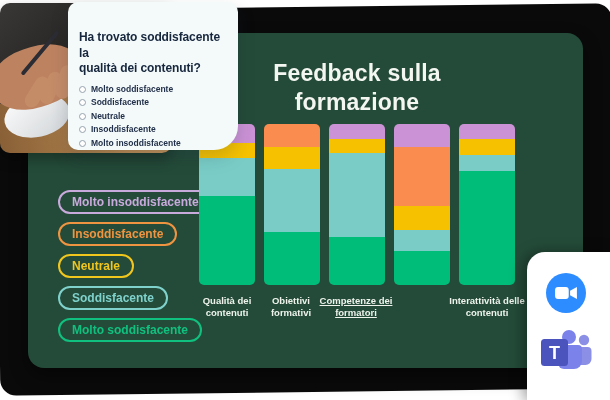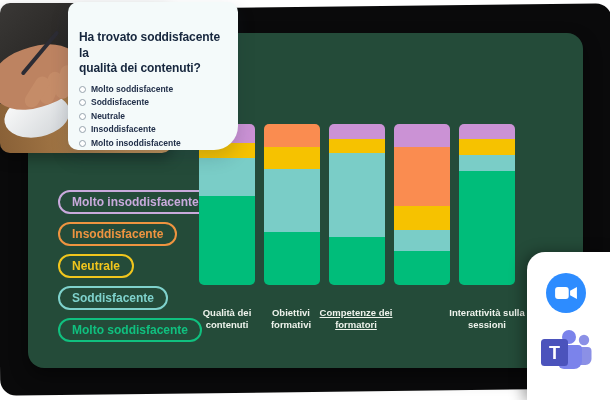--- a/index.html
+++ b/index.html
@@ -19,21 +19,21 @@
   
   .legend{position:absolute;left:30px;top:157px;display:flex;flex-direction:column;align-items:flex-start;}
   .pill{border:2px solid #fff;border-radius:14px;padding:3px 12px;margin-bottom:8px;
     font-size:12px;font-weight:bold;line-height:14px;white-space:nowrap;background:transparent;}
 
   
   .bars{position:absolute;left:171px;top:91px;height:161px;display:flex;gap:9px;align-items:flex-end;}
   .bar{width:56px;height:100%;display:flex;flex-direction:column-reverse;border-radius:5px;overflow:hidden;}
   .seg{width:100%;flex:none;}
 
-  .cat-labels{position:absolute;left:0;top:274px;width:100%;height:40px;padding-left:44px;}
+  .cat-labels{position:absolute;left:0;top:262px;width:100%;height:40px;padding-left:44px;}
   .cat-label{position:absolute;top:0;width:76px;text-align:center;color:#eef3ec;
     font-size:9.5px;font-weight:bold;line-height:1.3;}
 
   
   .photo{position:absolute;left:0;top:3px;width:172px;height:150px;border-radius:10px;overflow:hidden;
     background:linear-gradient(135deg,#3a3836 0%,#23211f 45%,#141312 100%);box-shadow:0 6px 14px rgba(0,0,0,.3);}
   .ph-desk{position:absolute;left:-30px;bottom:-46px;width:260px;height:112px;
     background:linear-gradient(90deg,#7d5630,#b98a52 60%,#caa068);transform:rotate(-10deg);}
   .ph-mouse{position:absolute;left:4px;top:92px;width:66px;height:42px;border-radius:50%;
     background:linear-gradient(145deg,#fdfdfd,#cfd3d6);transform:rotate(-12deg);}
@@ -63,20 +63,22 @@
   .teams-btn{left:13px;top:77px;width:52px;height:44px;}
 </style>
 </head>
 <body>
 
 <div class="stage">
 
   <div class="backdrop"></div>
 
   <div class="panel">
+    <div class="panel-title">Feedback sulla
+formazione</div>
     <div class="legend">
         <div class="pill" style="border-color: rgb(201, 170, 220); color: rgb(201, 170, 220);">Molto insoddisfacente</div>
         <div class="pill" style="border-color: rgb(239, 148, 64); color: rgb(239, 148, 64);">Insoddisfacente</div>
         <div class="pill" style="border-color: rgb(241, 198, 29); color: rgb(241, 198, 29);">Neutrale</div>
         <div class="pill" style="border-color: rgb(127, 210, 204); color: rgb(127, 210, 204);">Soddisfacente</div>
         <div class="pill" style="border-color: rgb(16, 192, 127); color: rgb(16, 192, 127);">Molto soddisfacente</div>
       </div>
     <div class="bars">
         <div class="bar">
           <div class="seg" style="height: 55%; background: rgb(0, 189, 122);"></div>
@@ -107,21 +109,21 @@
           <div class="seg" style="height: 71%; background: rgb(0, 189, 122);"></div>
           <div class="seg" style="height: 10%; background: rgb(122, 205, 199);"></div>
           <div class="seg" style="height: 10%; background: rgb(246, 194, 0);"></div>
           <div class="seg" style="height: 9%; background: rgb(203, 146, 213);"></div>
         </div>
       </div>
     <div class="cat-labels">
         <div class="cat-label" style="left: 161px;">Qualità dei contenuti</div>
         <div class="cat-label" style="left: 225px; text-align: center;">Obiettivi formativi</div>
         <div class="cat-label" style="left: 290px; text-decoration: underline;">Competenze dei formatori</div>
-        <div class="cat-label" style="left: 421px;">Interattività sulla sessioni</div>
+        <div class="cat-label" style="left: 421px;">Interattività delle contenuti</div>
       </div>
   </div>
 
   <div class="photo">
     <div class="ph-desk"></div>
     <div class="ph-mouse"></div>
     <div class="ph-hand"></div>
     <div class="ph-finger f1"></div>
     <div class="ph-finger f2"></div>
     <div class="ph-finger f3"></div>

